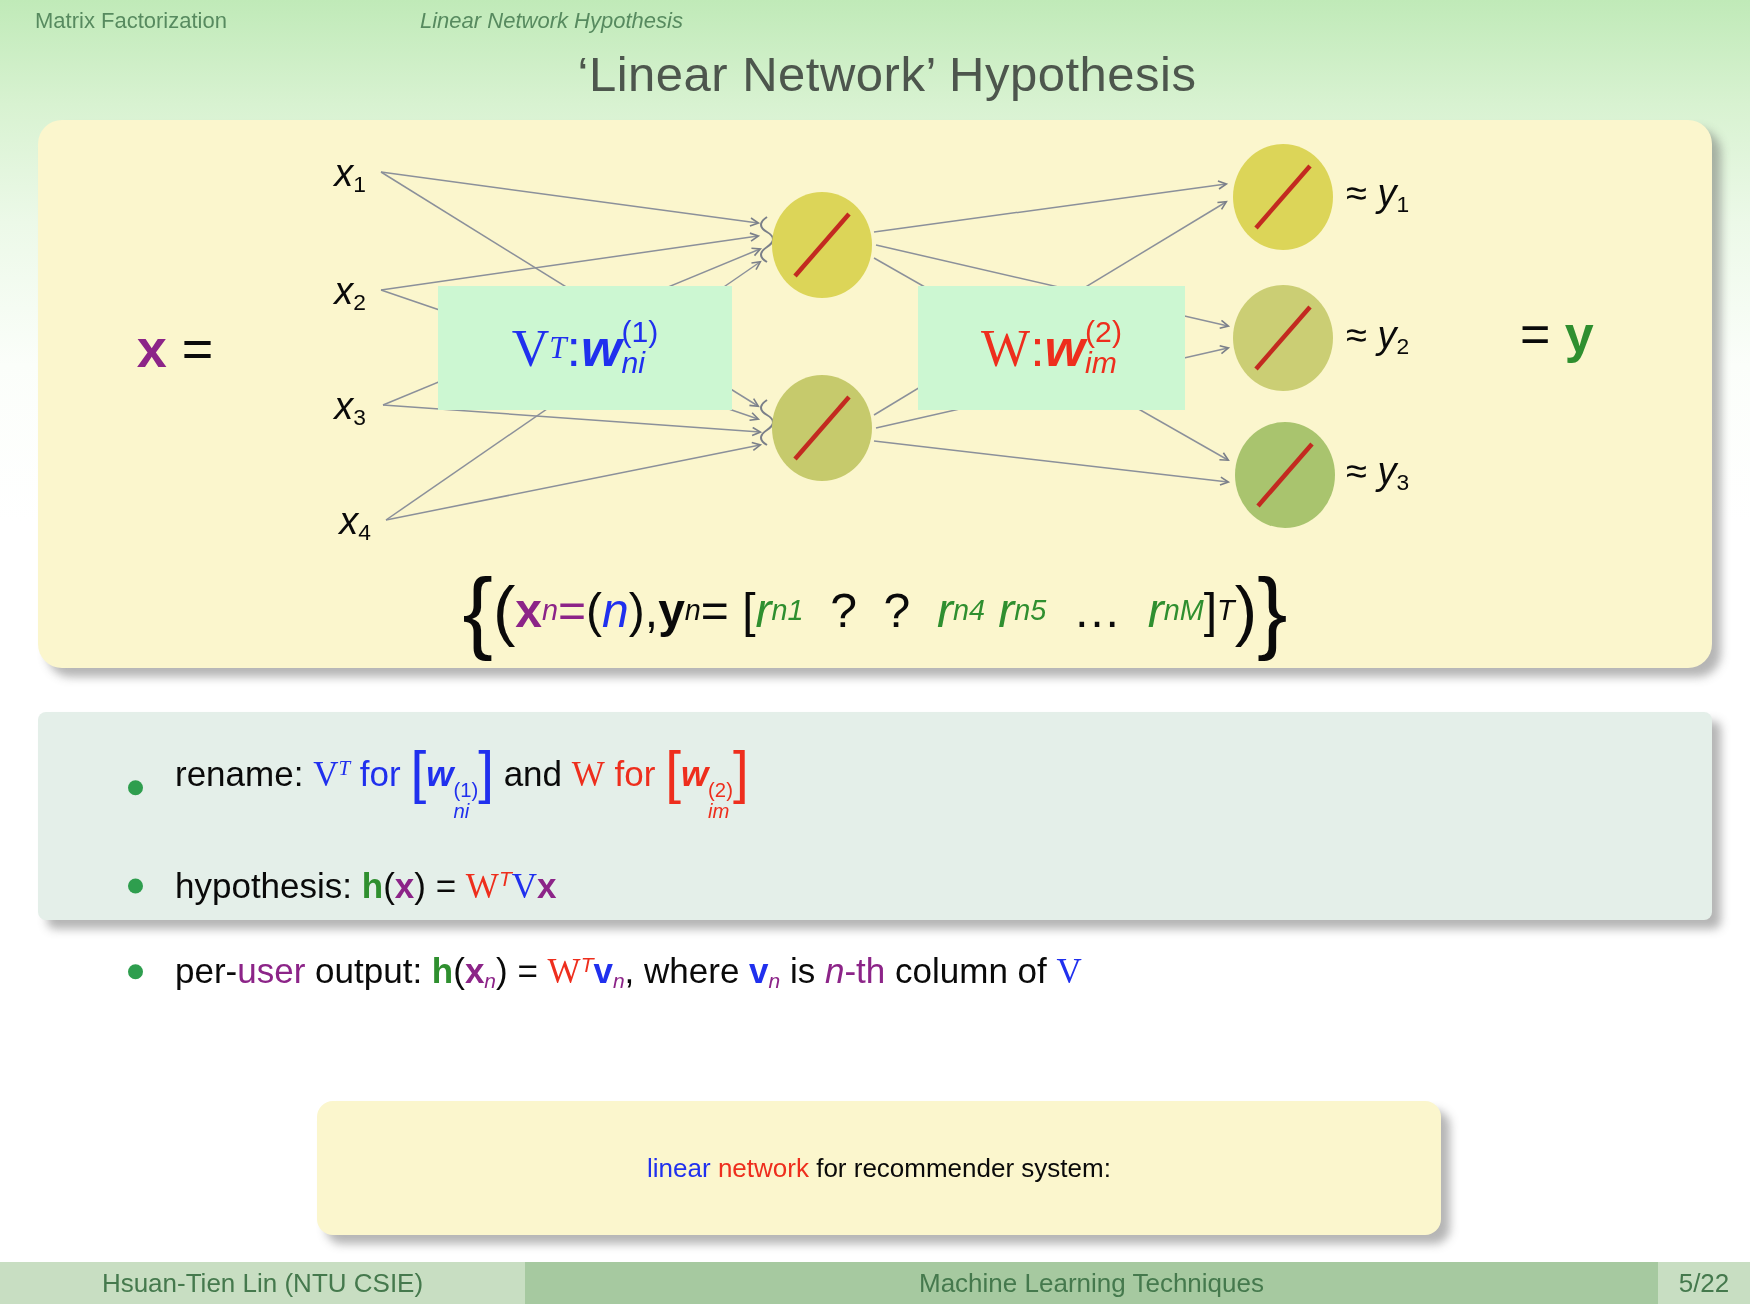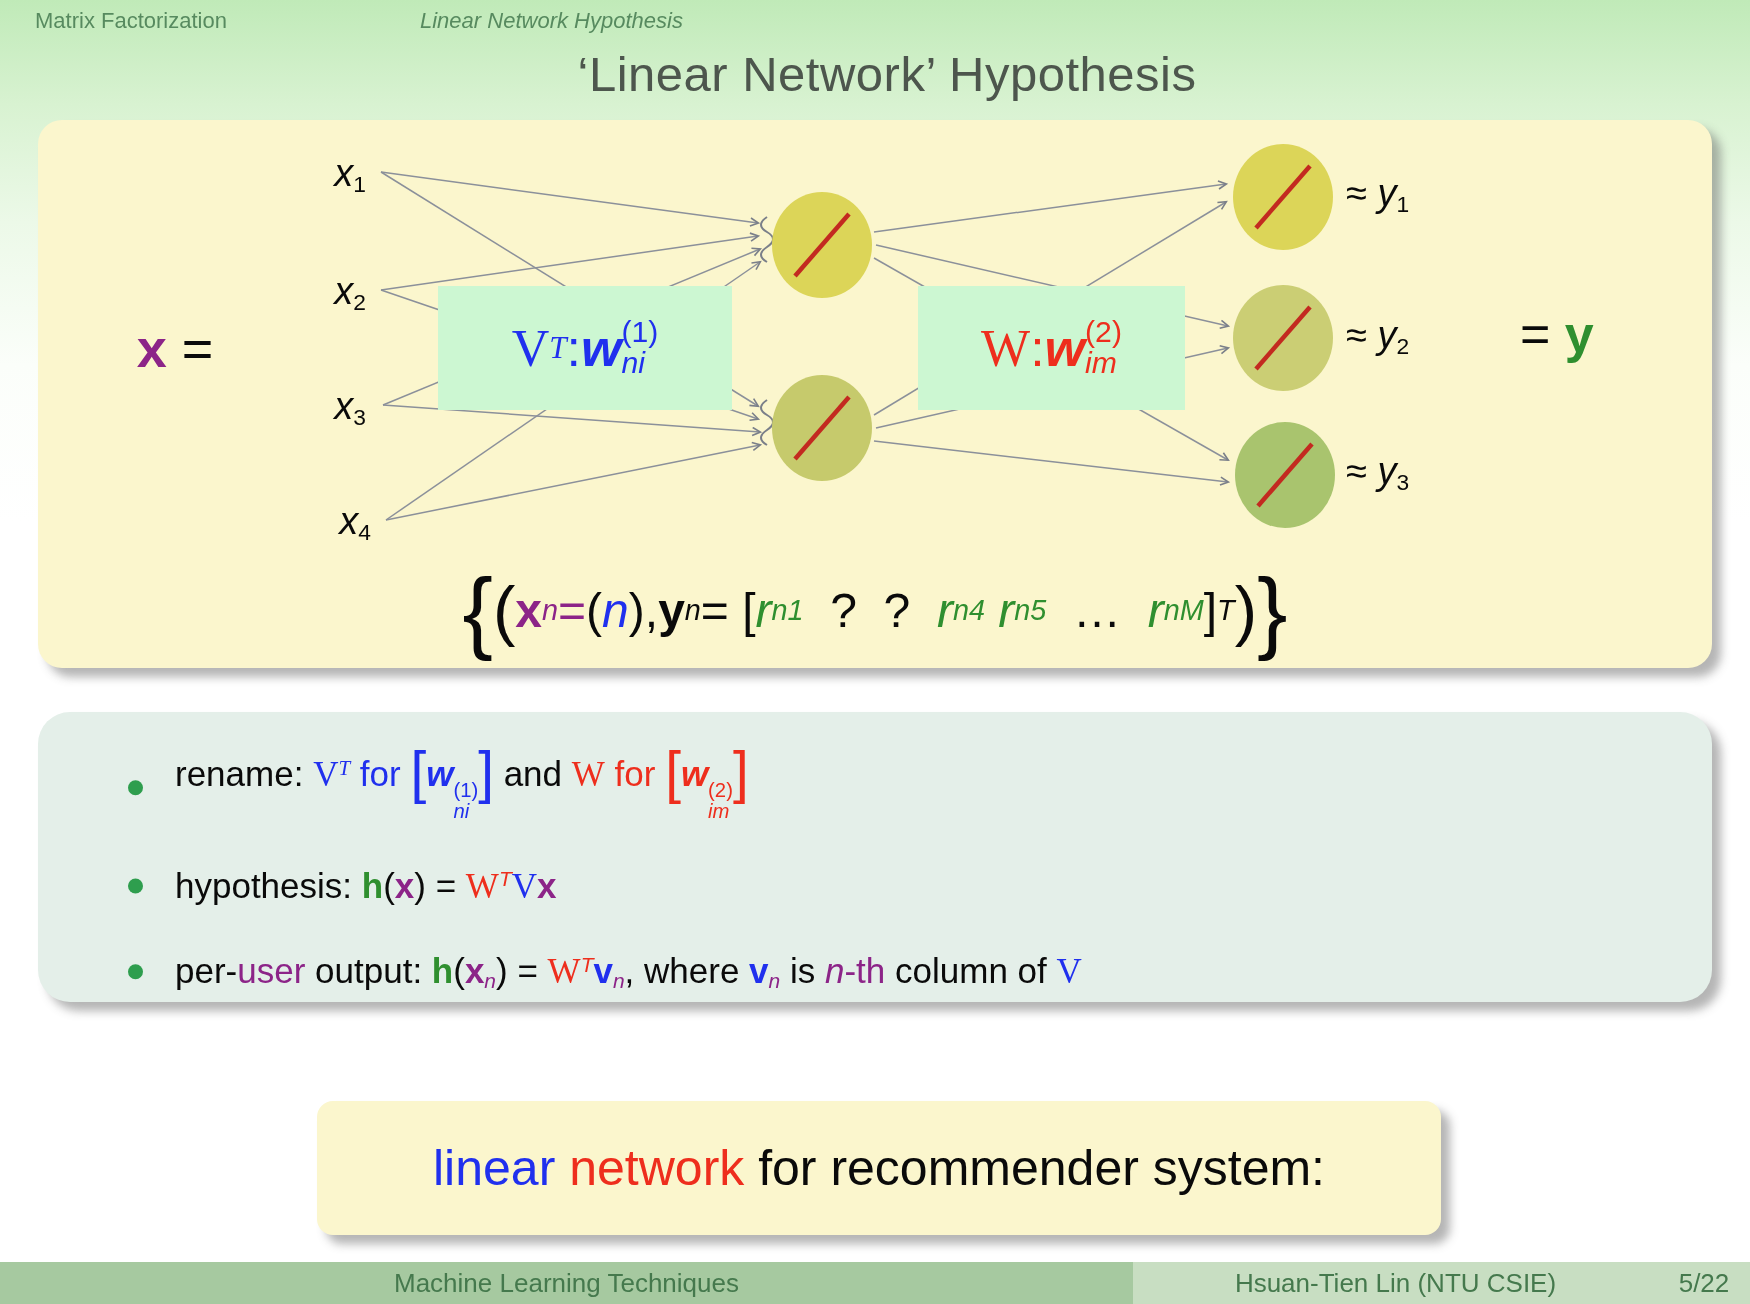--- a/index.html
+++ b/index.html
@@ -19,23 +19,23 @@
     background:linear-gradient(180deg,#c0eab8 0%,#d8f2d1 8%,#ecf9e8 17%,#fbfefa 28%,#ffffff 40%,#ffffff 100%);
   }
   .slide-header{position:absolute;top:8px;left:0;width:100%;font-size:22px;color:var(--header-green);}
   .slide-header .sec{position:absolute;left:35px;top:0;white-space:nowrap;}
   .slide-header .subsec{position:absolute;left:420px;top:0;font-style:italic;white-space:nowrap;}
   .page-title{position:absolute;top:34px;left:0;width:100%;margin:12px;text-align:center;
     font-size:49px;font-weight:400;color:var(--title-color);letter-spacing:.5px;}
 
   .panel{position:absolute;box-shadow:9px 9px 10px rgba(90,90,90,.45);}
   .panel-diagram{left:38px;top:120px;width:1674px;height:548px;border-radius:24px;background:var(--panel-yellow);}
-  .panel-bullets{left:38px;top:712px;width:1674px;height:290px;border-radius:32px;background:var(--panel-mintgray);}
+  .panel-bullets{left:38px;top:712px;width:1674px;height:208px;border-radius:8px;background:var(--panel-mintgray);}
   .panel-callout{left:317px;top:1101px;width:1124px;height:134px;border-radius:16px;background:var(--panel-yellow);
-    display:flex;flex-direction:column;justify-content:center;align-items:center;gap:10px;font-size:50px;}
+    display:flex;flex-direction:column;justify-content:center;align-items:center;gap:10px;font-size:26px;}
 
   .panel-diagram svg{position:absolute;left:0;top:0;}
   .dlabel{position:absolute;white-space:nowrap;}
   .xeq{left:137px;top:228px;transform:translate(-50%,-50%);font-size:54px;}
   .in-label{transform:translate(-50%,-50%);font-size:38px;}
   .out-label{transform:translate(0,-50%);font-size:38px;}
   .eqy{left:1482px;top:214px;transform:translate(0,-50%);font-size:52px;}
   .mintbox{position:absolute;background:var(--mint);display:flex;align-items:center;justify-content:center;
     font-size:52px;white-space:nowrap;}
   .vbox{left:400px;top:166px;width:294px;height:124px;}
@@ -204,16 +204,16 @@
     <span class="dot"></span>
     <div><span>per-</span><span class="purple">user</span><span> output: </span><span class="green bold">h</span><span>(</span><span class="purple bold">x</span><span class="purple sub italic">n</span><span>) = </span><span class="serif red">W</span><span class="red sup italic">T</span><span class="blue bold">v</span><span class="purple sub italic">n</span><span>, where </span><span class="blue bold">v</span><span class="purple sub italic">n</span><span> is </span><span class="purple italic">n</span><span class="purple">-th</span><span> column of </span><span class="serif blue">V</span></div>
   </div>
 </section>
 
 <section class="panel panel-callout">
   <div><span class="blue">linear</span><span> </span><span class="red">network</span><span> for recommender system:</span></div>
 </section>
 
 <footer>
+  <div class="seg seg-author">Hsuan-Tien Lin  (NTU CSIE)</div>
   <div class="seg seg-course">Machine Learning Techniques</div>
-  <div class="seg seg-author">Hsuan-Tien Lin  (NTU CSIE)</div>
   <div class="seg seg-page">5/22</div>
 </footer>
 
 </body></html>

